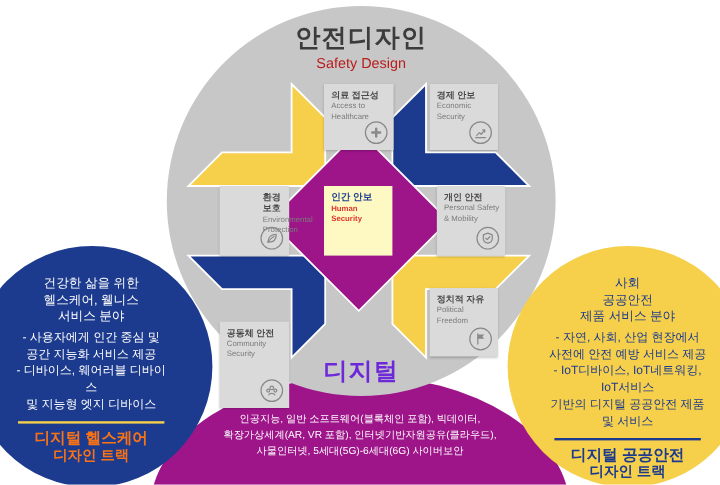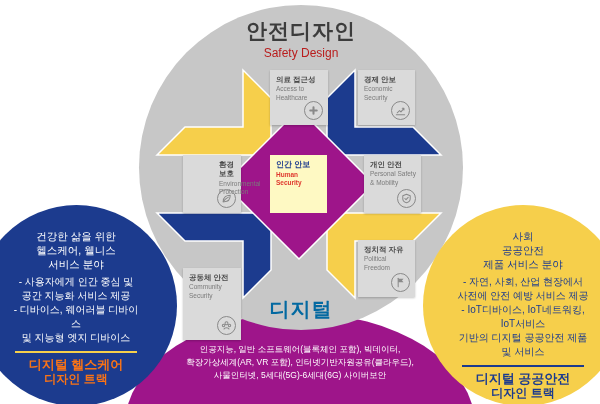--- a/index.html
+++ b/index.html
@@ -14,21 +14,21 @@
   .blue-circle{position:absolute;left:-24px;top:205px;width:201px;height:201px;
                border-radius:50%;background:#1c3b8e;color:#ffffff;}
   .yellow-circle{position:absolute;left:423px;top:205px;width:201px;height:201px;
                  border-radius:50%;background:#f6cf4b;color:#1c3b8e;}
 
   
   .circle-head{position:absolute;left:0;right:0;top:12px;text-align:center;}
   .circle-head .t{font-size:21px;font-weight:bold;color:#3c3c3c;letter-spacing:1px;}
   .circle-head .s{font-size:12px;color:#b91c1c;margin-top:1px;}
   .digital-label{position:absolute;left:0;right:0;top:291px;text-align:center;
-                 font-size:20px;font-weight:bold;color:#0369a1;letter-spacing:1px;}
+                 font-size:20px;font-weight:bold;color:#6d28d9;letter-spacing:1px;}
 
   
   .pinwheel{position:absolute;left:0;top:0;}
 
   
   .cell{position:absolute;background:#dadada;box-shadow:0 1px 2px rgba(0,0,0,.22);
         padding:5px 4px 0 6px;box-sizing:border-box;text-align:left;}
   .cell .ct{font-size:7.5px;font-weight:bold;color:#4a4a4a;line-height:1.25;}
   .cell .cs{font-size:6.5px;color:#7b7b7b;line-height:1.3;margin-top:1px;white-space:pre-line;}
   .cell-food{left:183px;top:70px;width:58px;height:55px;}

